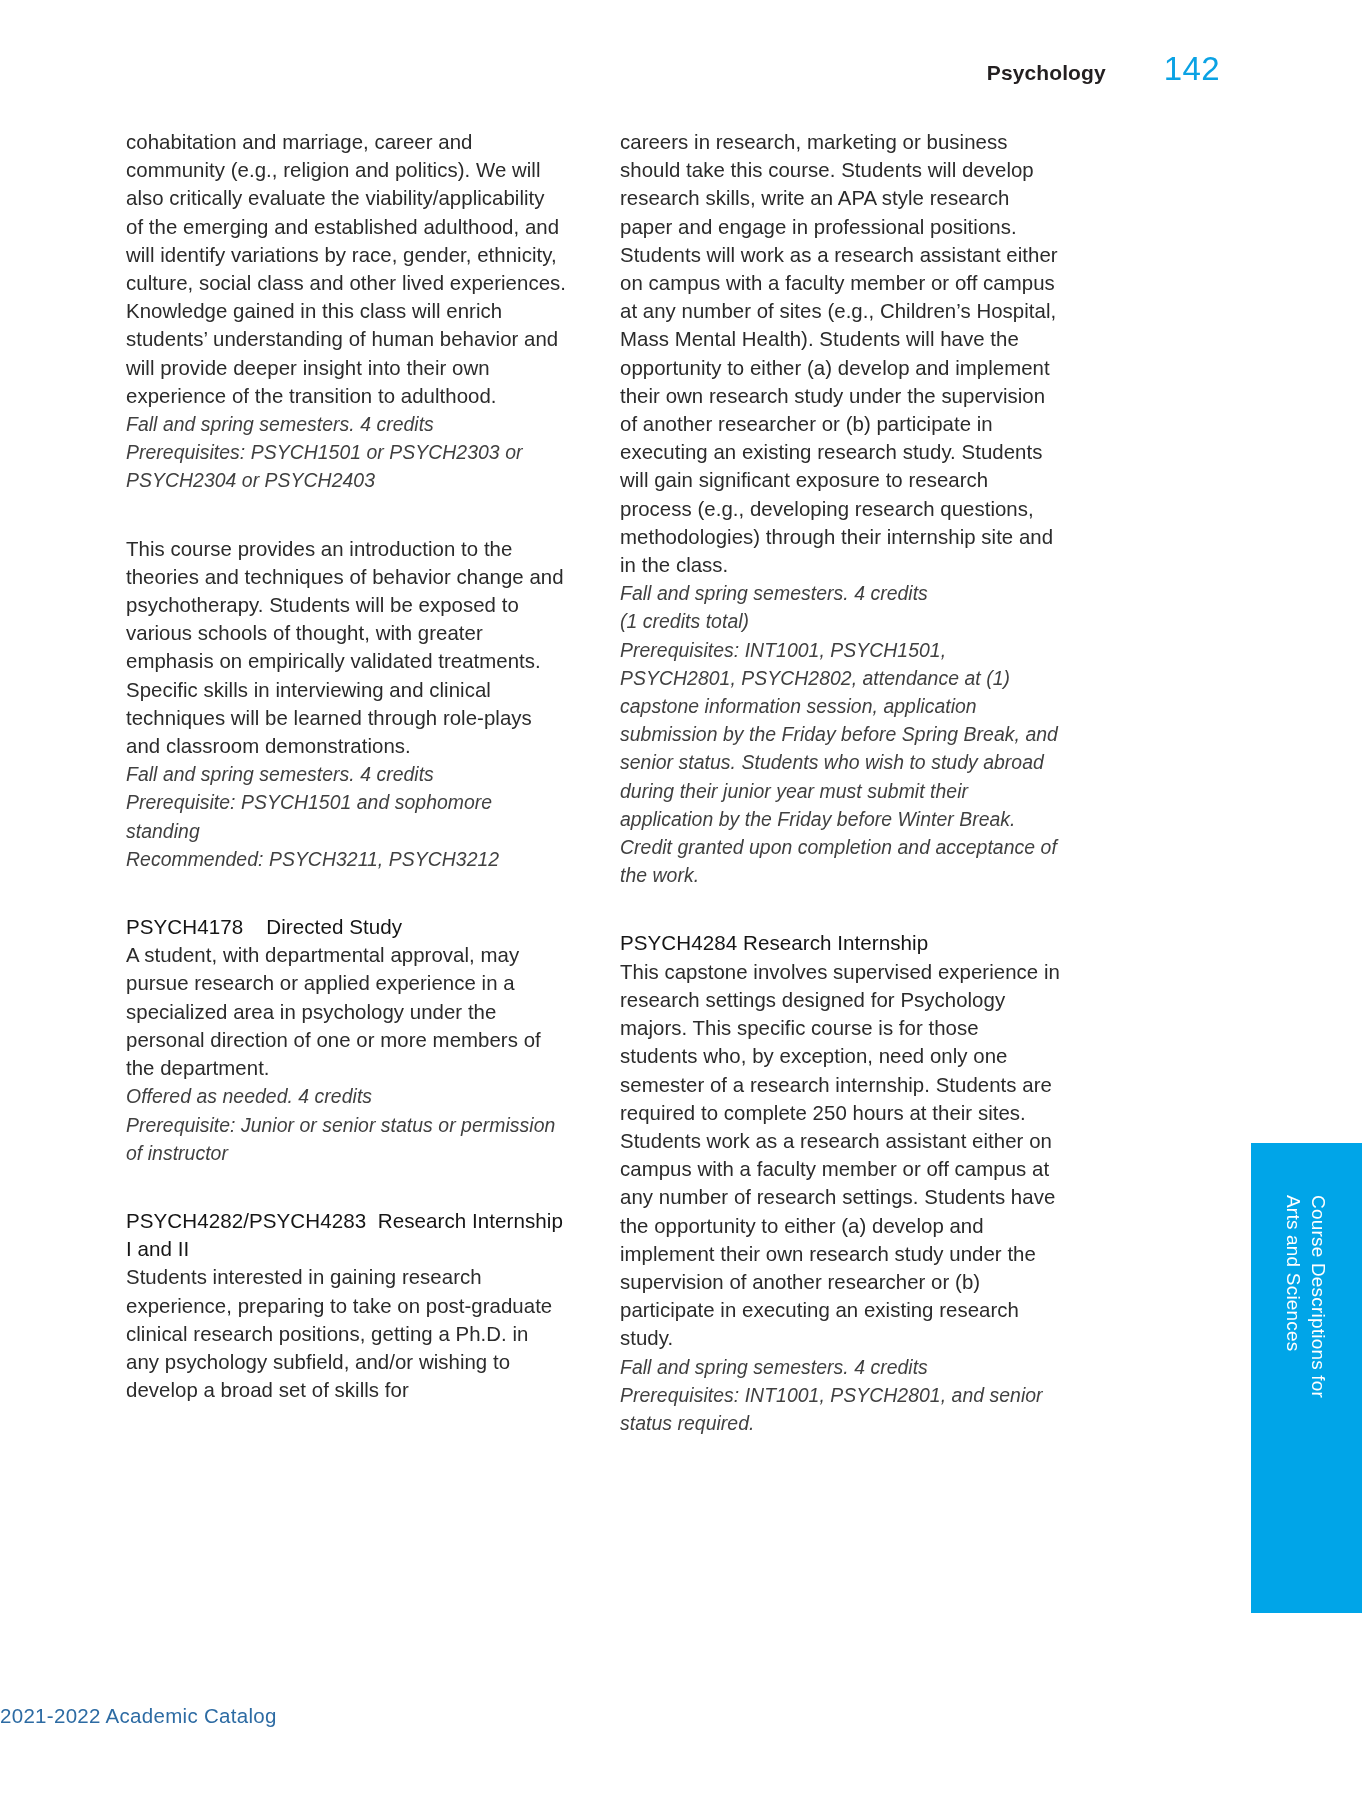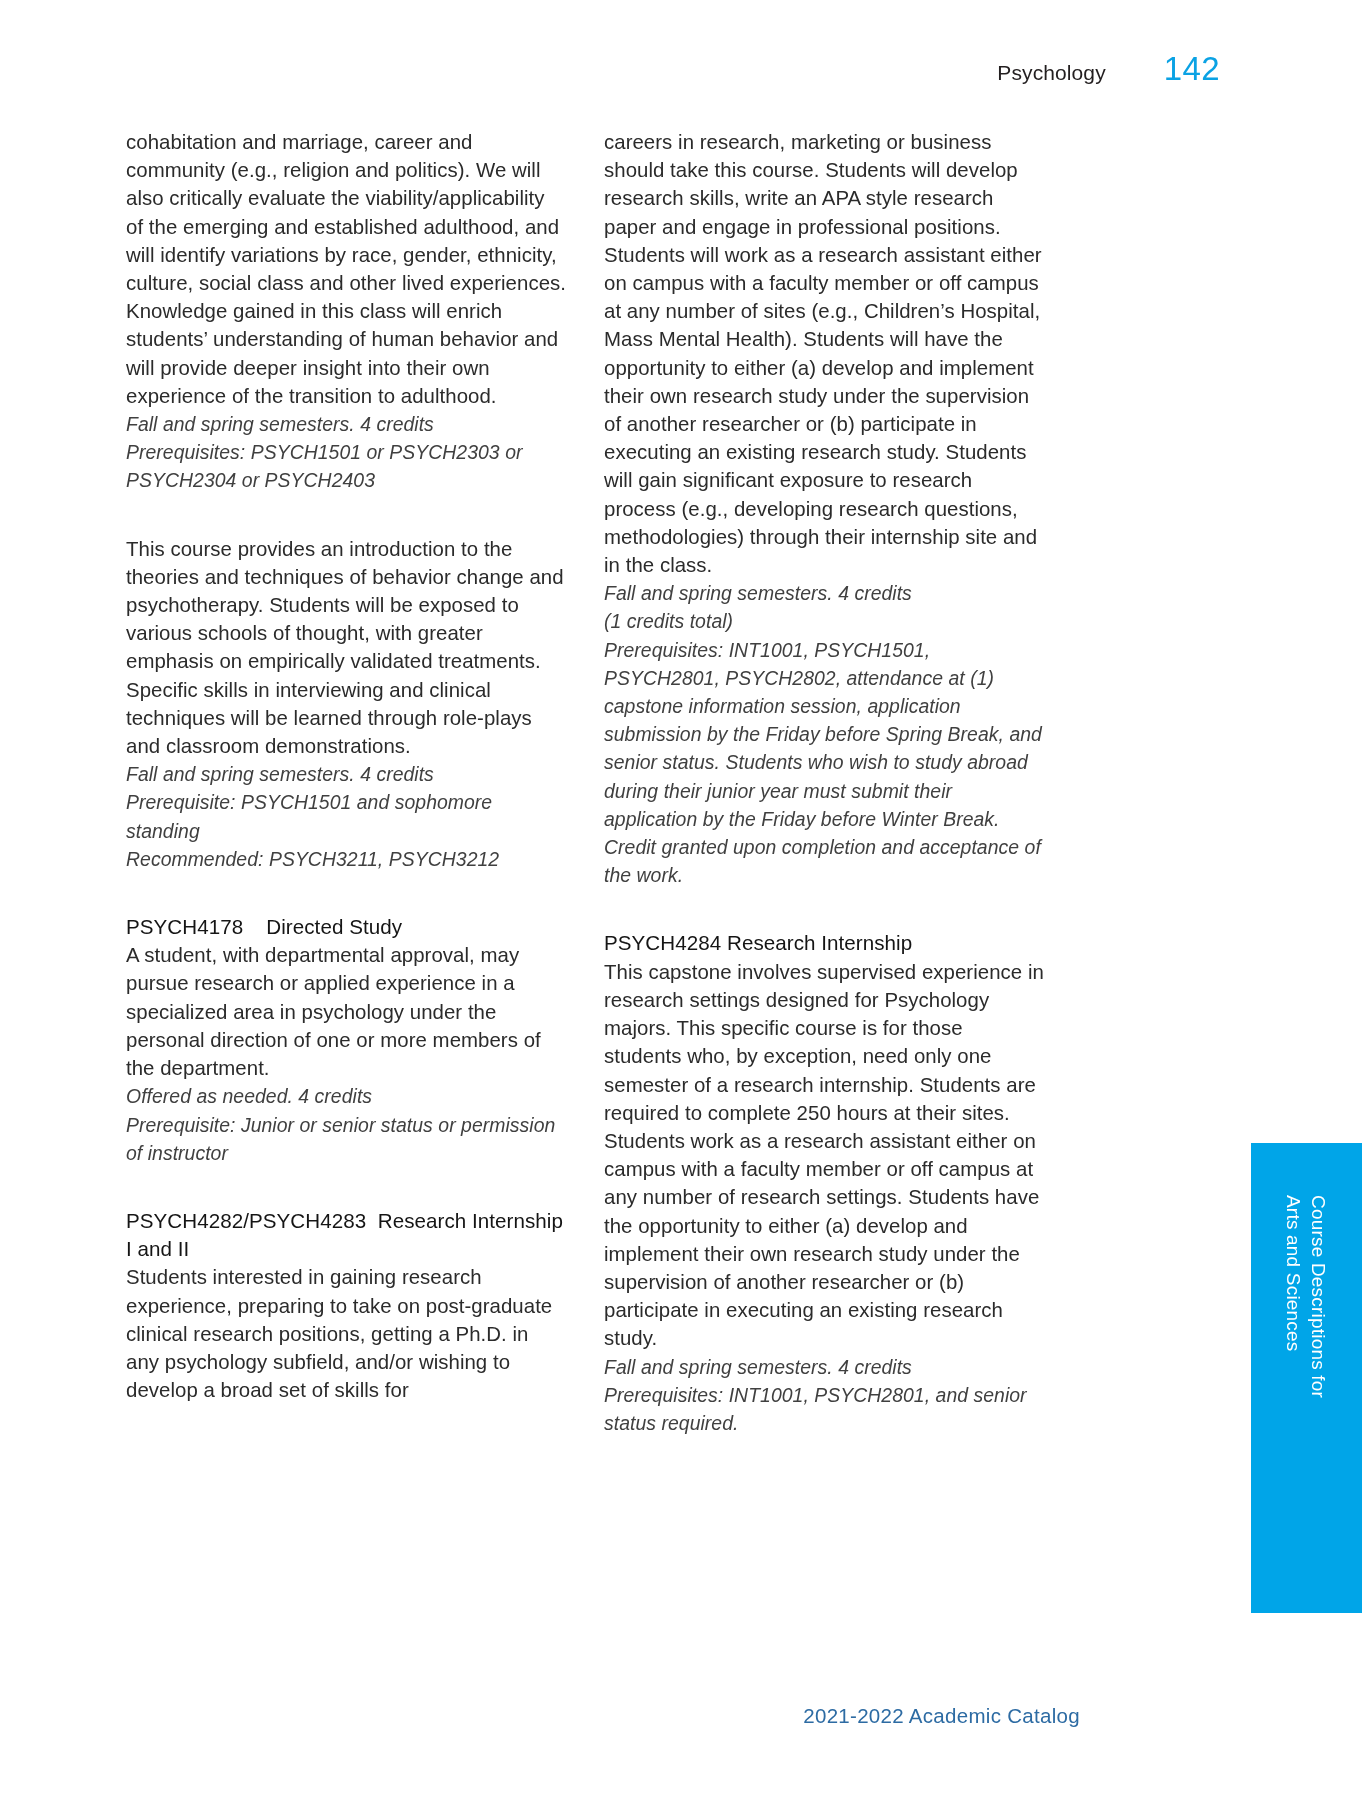--- a/index.html
+++ b/index.html
@@ -26,39 +26,39 @@
     display: flex;
     align-items: baseline;
     justify-content: flex-end;
     padding-right: 142px;
     box-sizing: border-box;
   }
   .header-title {
     font-size: 21px;
     color: #231f20;
     letter-spacing: 0.1px;
-    font-weight: 400;
+    font-weight: 700;
   }
   .header-pagenum {
     font-size: 33px;
     color: #0aa2e4;
     font-weight: 400;
     margin-left: 58px;
     letter-spacing: 0.4px;
     line-height: 1;
   }
 
   
   .columns {
     position: absolute;
     top: 128px;
     left: 0;
     width: 1362px;
     display: flex;
-    gap: 0;
+    gap: 16px;
   }
   .column {
     width: 462px;
     box-sizing: border-box;
   }
   .col-left  { margin-left: 126px; }
   .col-right { margin-left: 0px; }
   .col-right .inner { margin-left: 16px; }
 
   .col-left .inner  { width: 440px; }
@@ -123,21 +123,21 @@
   .side-tab-label span {
     display: block;
   }
 
   
   .page-footer {
     position: absolute;
     bottom: 72px;
     left: 0;
     width: 1250px;
-    text-align: right;
+    text-align: left;
     padding-right: 170px;
     box-sizing: border-box;
   }
   .footer-text {
     font-size: 20.5px;
     color: #2d6ba3;
     letter-spacing: 0.3px;
   }
 </style>
 </head>

